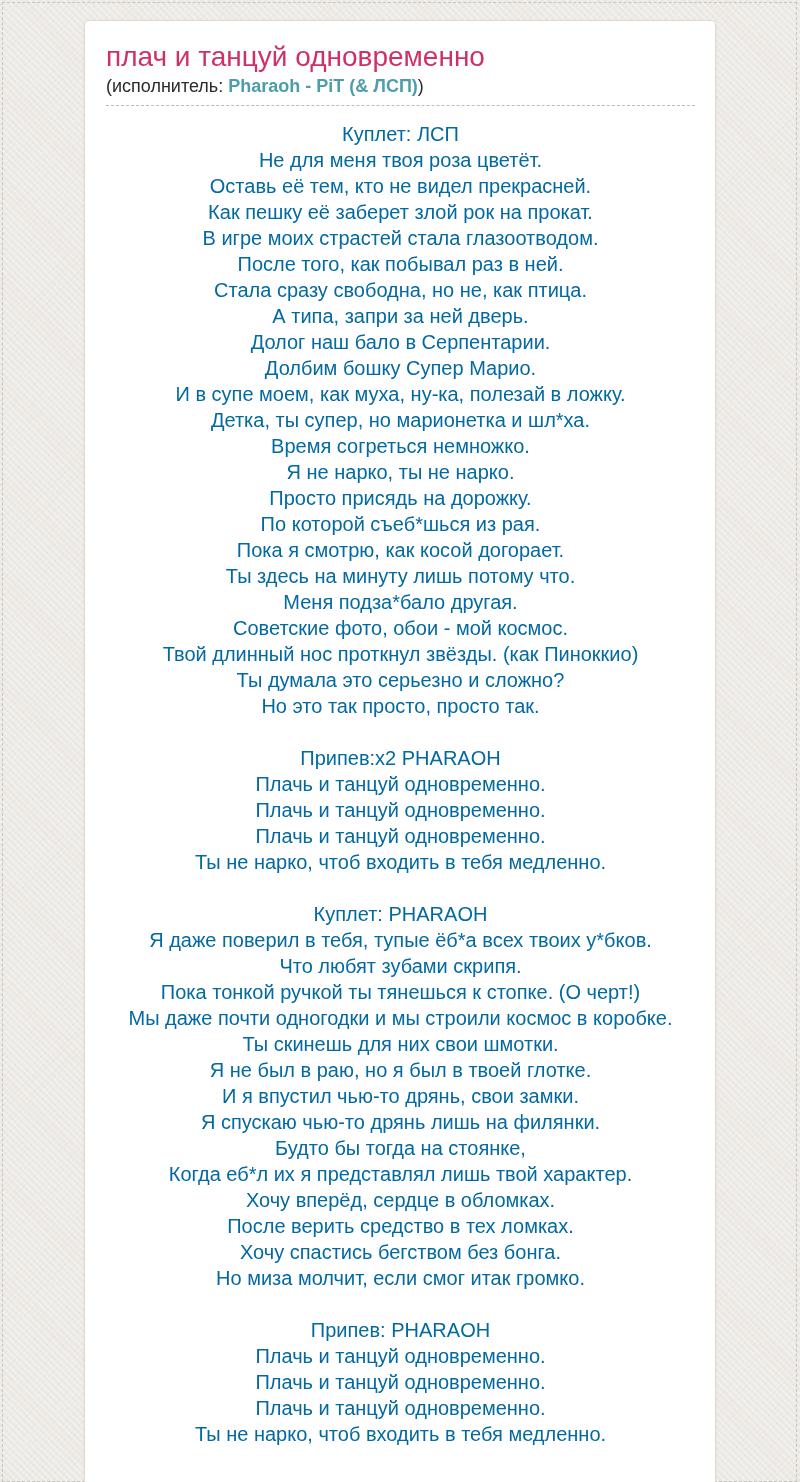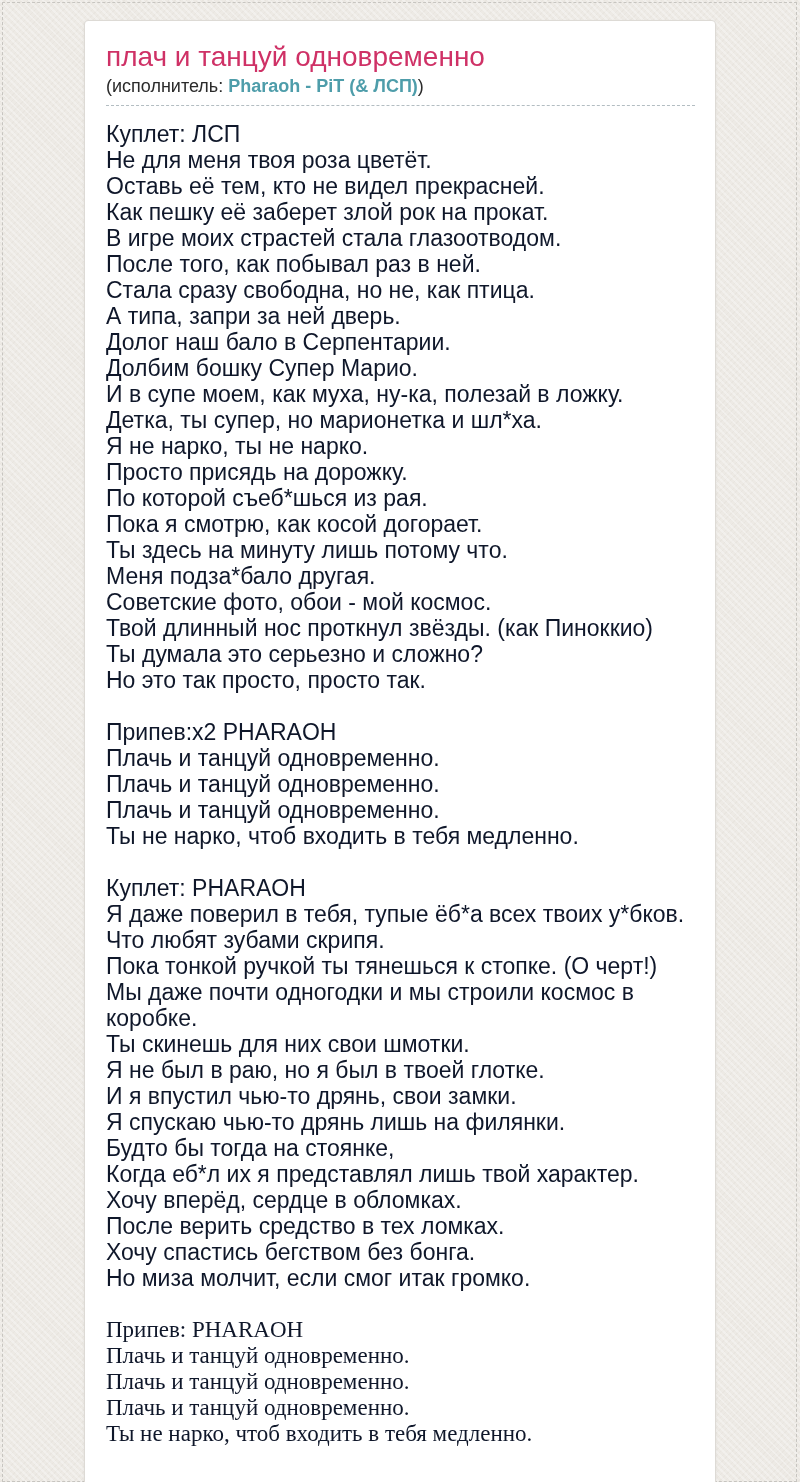--- a/index.html
+++ b/index.html
@@ -49,26 +49,27 @@
     line-height: 1.2;
   }
   .artist-link {
     color: #4e9daa;
     text-decoration: none;
     cursor: pointer;
     font-weight: bold;
   }
   .lyrics {
     margin-top: 15px;
-    font-size: 23px;
+    font-size: 20px;
     line-height: 26px;
-    color: #0f172a;
+    color: #0369a1;
+    text-align: center;
   }
   .stanza { margin: 0 0 26px 0; }
-  .stanza:last-child { margin-bottom: 8px; font-family: Liberation Serif, serif; }
+  .stanza:last-child { margin-bottom: 8px; }
   .lyric-line { white-space: pre-wrap; }
 </style>
 </head>
 <body>
 
 <div class="dashed-frame"></div>
 
 <main class="card">
   <div class="header">
     <h1 class="title">плач и танцуй одновременно</h1>
@@ -82,20 +83,21 @@
         <div class="lyric-line">Оставь её тем, кто не видел прекрасней.</div>
         <div class="lyric-line">Как пешку её заберет злой рок на прокат.</div>
         <div class="lyric-line">В игре моих страстей стала глазоотводом.</div>
         <div class="lyric-line">После того, как побывал раз в ней.</div>
         <div class="lyric-line">Стала сразу свободна, но не, как птица.</div>
         <div class="lyric-line">А типа, запри за ней дверь.</div>
         <div class="lyric-line">Долог наш бало в Серпентарии.</div>
         <div class="lyric-line">Долбим бошку Супер Марио.</div>
         <div class="lyric-line">И в супе моем, как муха, ну-ка, полезай в ложку.</div>
         <div class="lyric-line">Детка, ты супер, но марионетка и шл*ха.</div>
+        <div class="lyric-line">Время согреться немножко.</div>
         <div class="lyric-line">Я не нарко, ты не нарко.</div>
         <div class="lyric-line">Просто присядь на дорожку.</div>
         <div class="lyric-line">По которой съеб*шься из рая.</div>
         <div class="lyric-line">Пока я смотрю, как косой догорает.</div>
         <div class="lyric-line">Ты здесь на минуту лишь потому что.</div>
         <div class="lyric-line">Меня подза*бало другая.</div>
         <div class="lyric-line">Советские фото, обои - мой космос.</div>
         <div class="lyric-line">Твой длинный нос проткнул звёзды. (как Пиноккио)</div>
         <div class="lyric-line">Ты думала это серьезно и сложно?</div>
         <div class="lyric-line">Но это так просто, просто так.</div>

